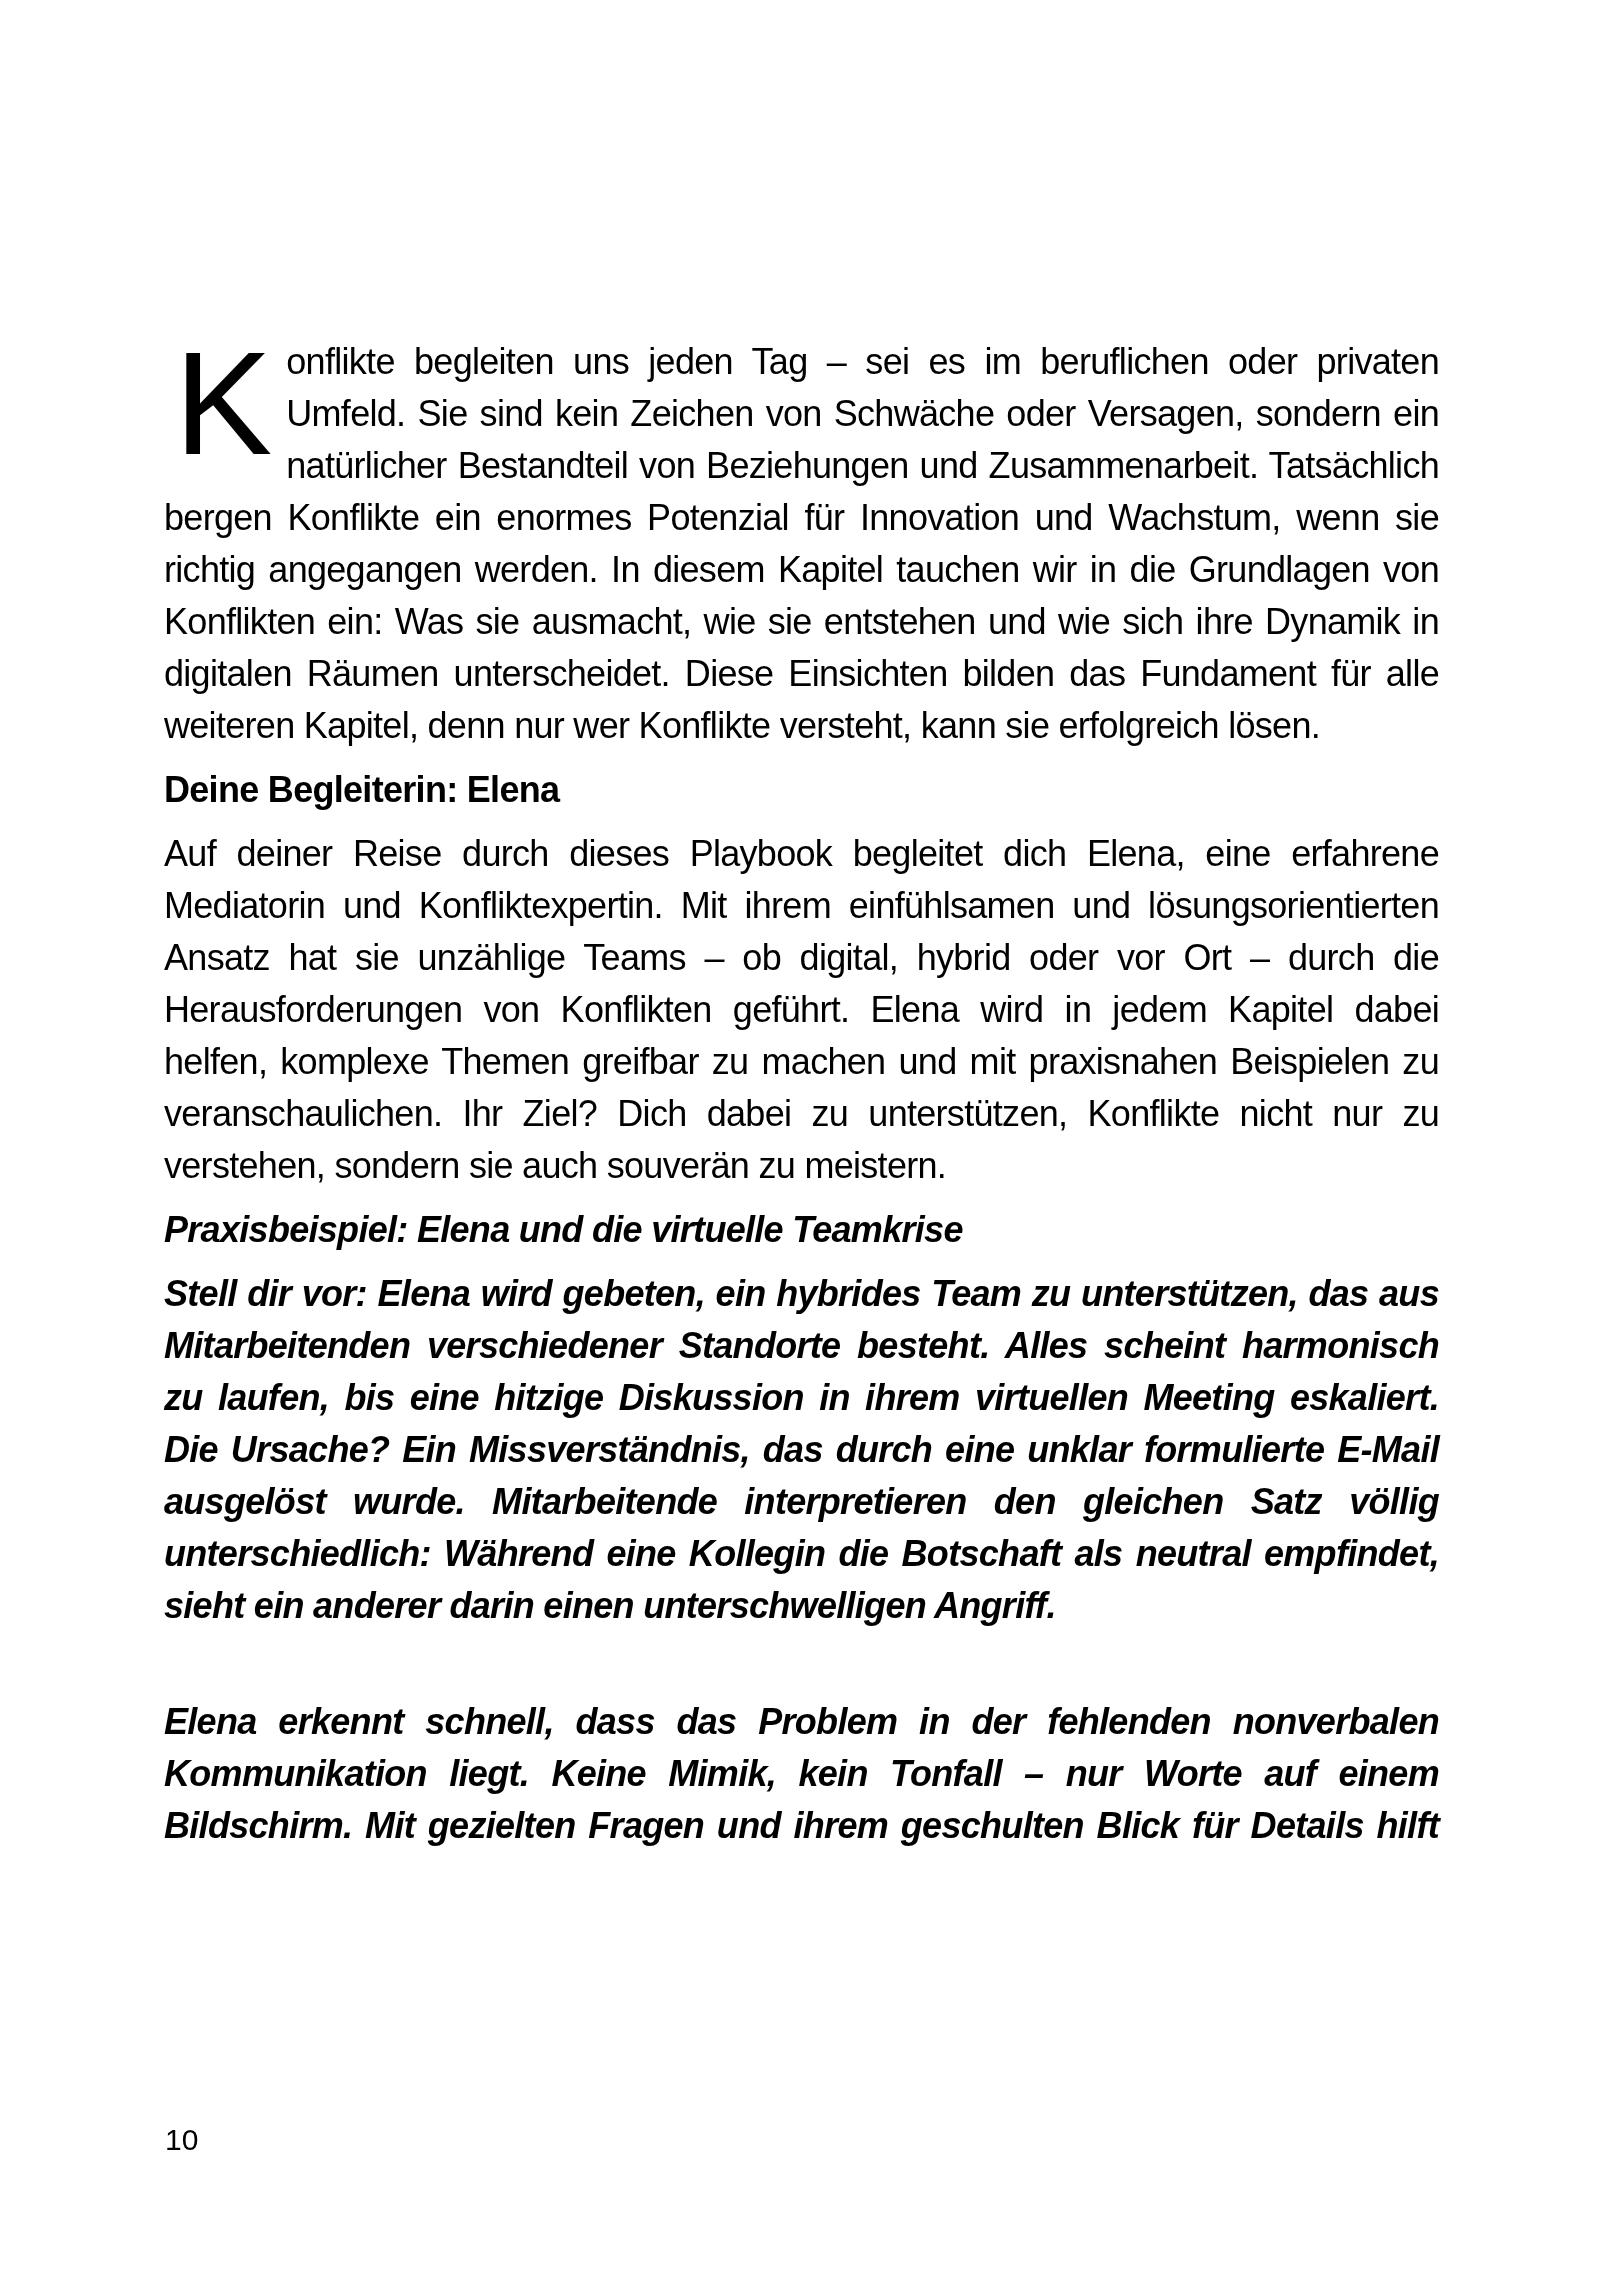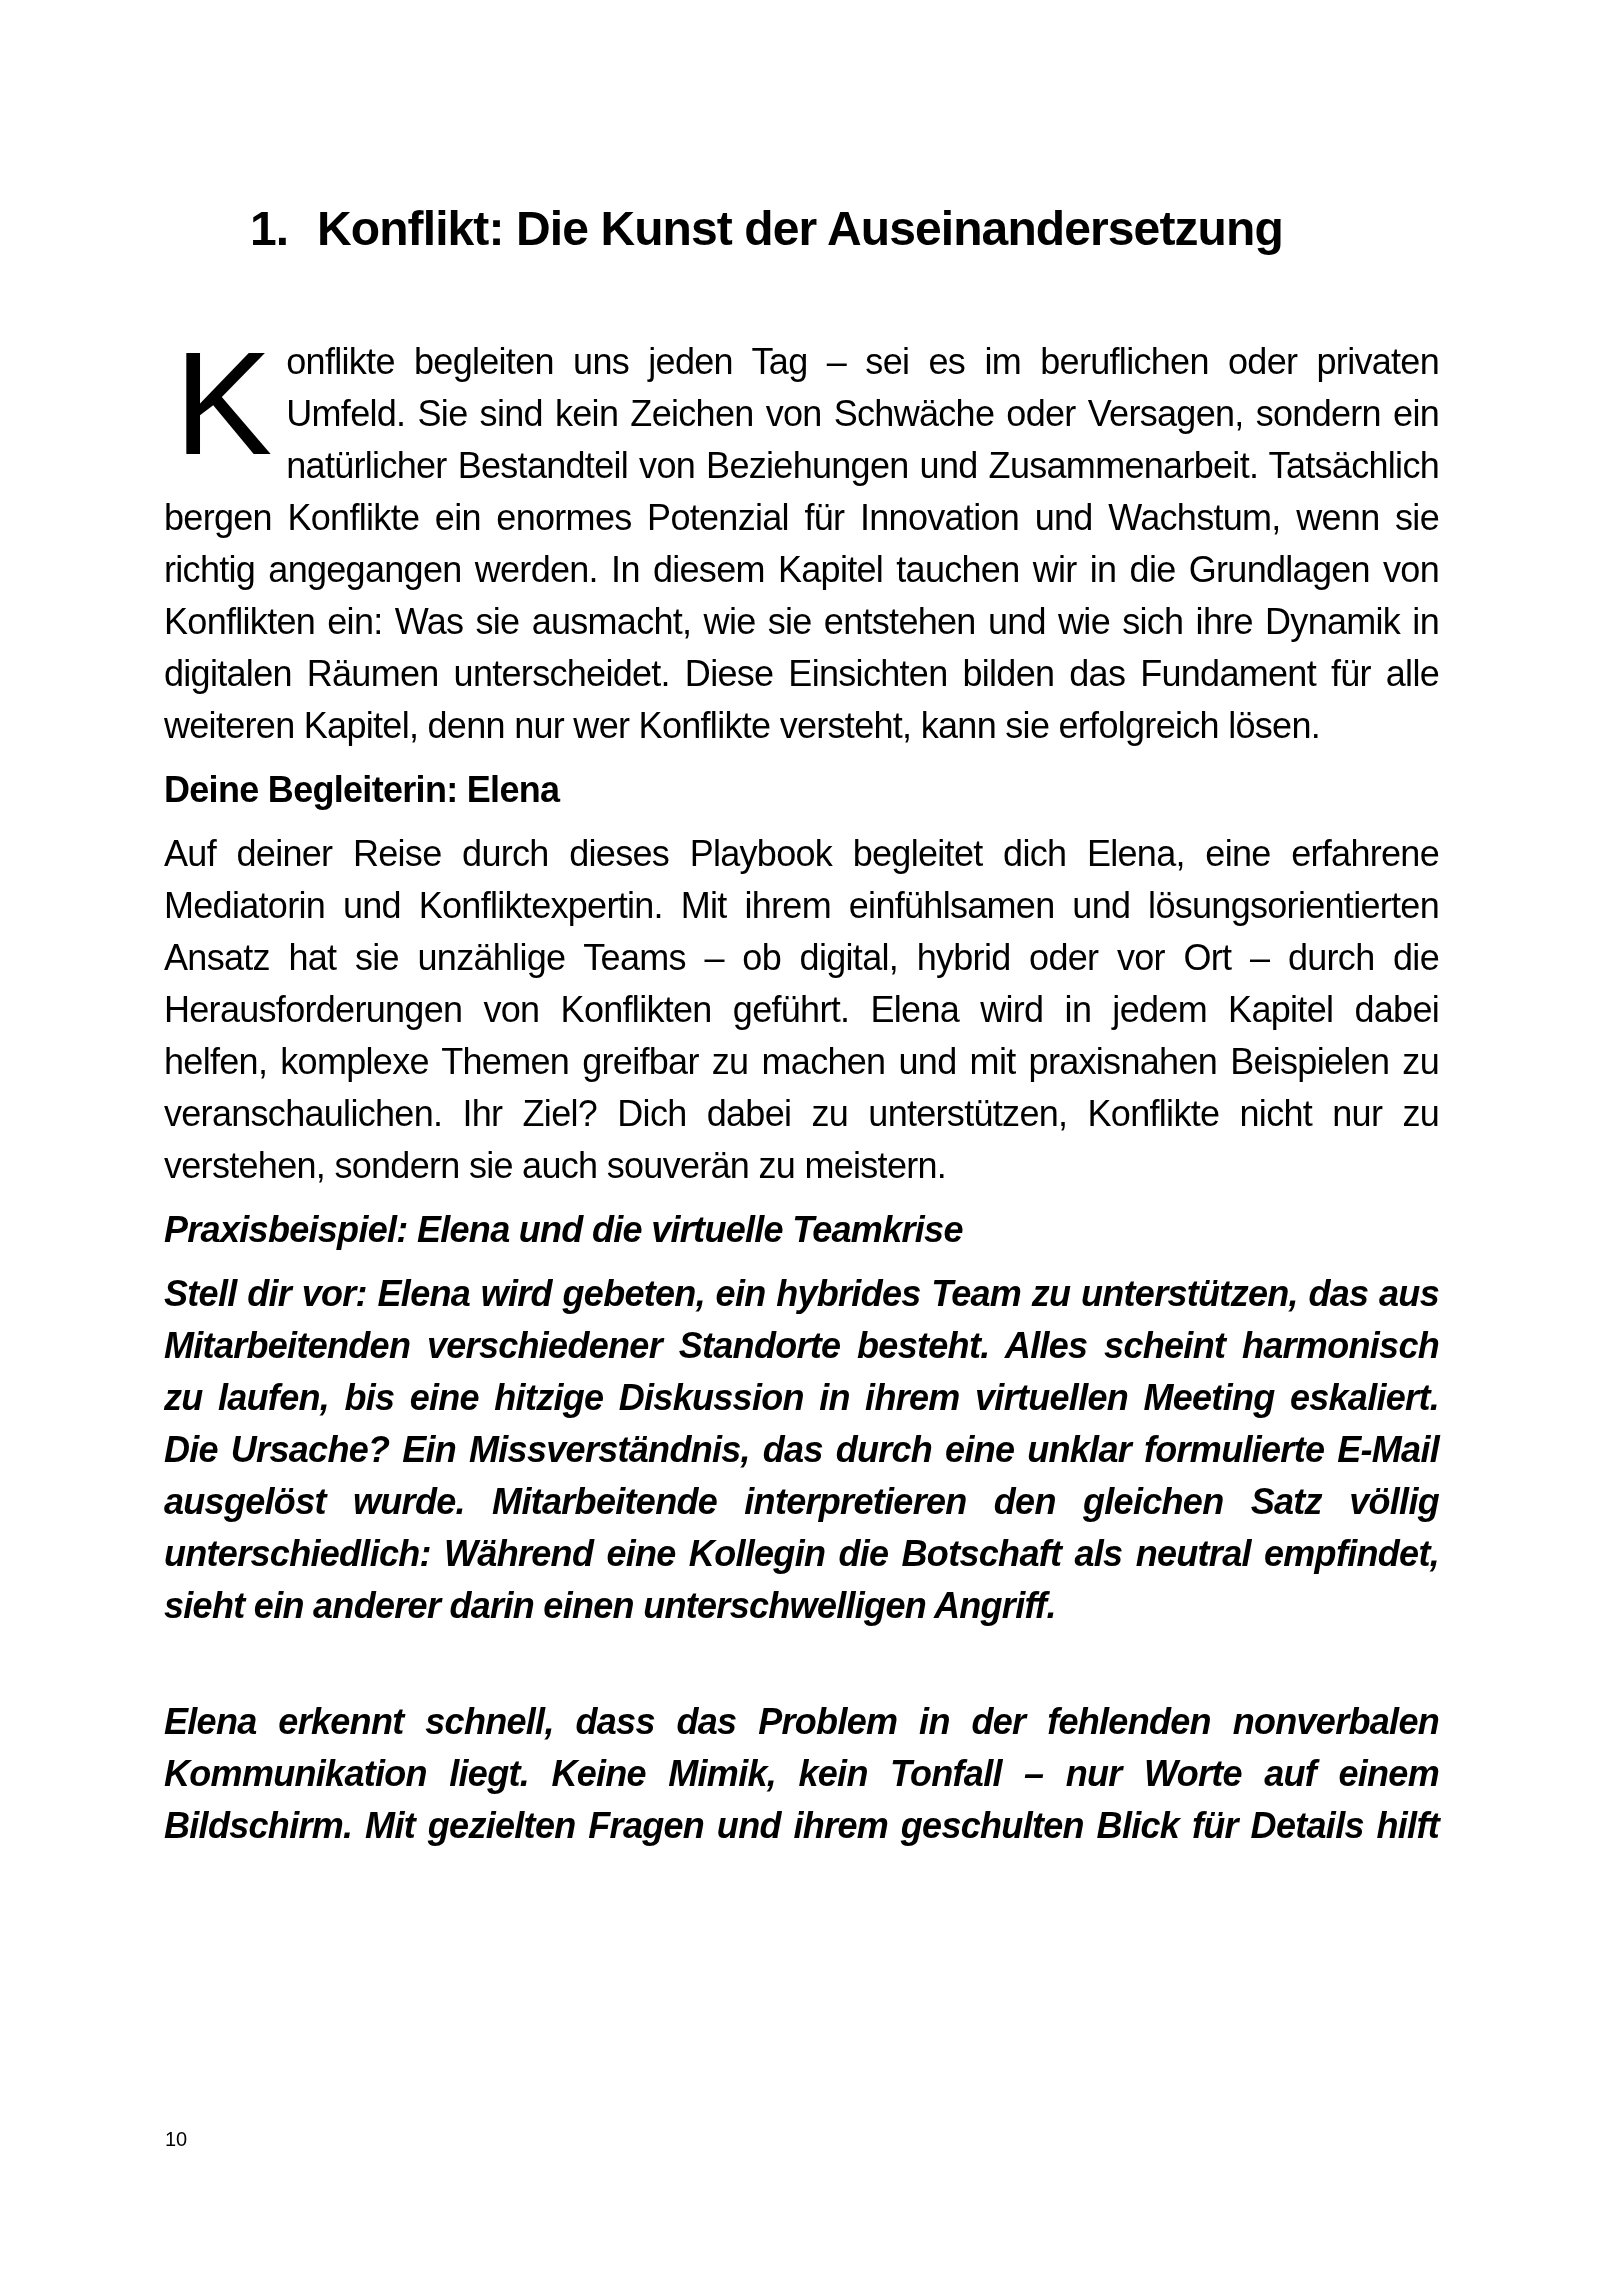--- a/index.html
+++ b/index.html
@@ -66,30 +66,29 @@
       font-weight: bold;
       margin-top: 12px !important;
     }
     .italic { font-style: italic; font-weight: bold; }
     .big-gap { margin-top: 64px !important; }
     .last-line-justify { text-align-last: justify; }
     .page-number {
       position: absolute;
       left: 165px;
       top: 2121px;
-      font-size: 20px;
+      font-size: 30px;
       line-height: 37px;
     }
   </style>
 </head>
 <body>
 
 <div class="page">
 
-  <h1 class="heading"><span class="num">1.</span><span>Konflikt: Die Kunst der Auseinandersetzung</span></h1>
 
   <div class="column">
 
     <p><span class="dropcap">K</span><span>onflikte begleiten uns jeden Tag – sei es im beruflichen oder privaten Umfeld. Sie sind kein Zeichen von Schwäche oder Versagen, sondern ein natürlicher Bestandteil von Beziehungen und Zusammenarbeit. Tatsächlich bergen Konflikte ein enormes Potenzial für Innovation und Wachstum, wenn sie richtig angegangen werden. In diesem Kapitel tau­chen wir in die Grundlagen von Konflikten ein: Was sie ausmacht, wie sie entstehen und wie sich ihre Dynamik in digitalen Räumen unterscheidet. Diese Einsichten bilden das Fundament für alle weiteren Kapitel, denn nur wer Konflikte versteht, kann sie erfolgreich lösen.</span></p>
 
     <p class="subhead">Deine Begleiterin: Elena</p>
 
     <p class="para-gap">Auf deiner Reise durch dieses Playbook begleitet dich Elena, eine erfah­rene Mediatorin und Konfliktexpertin. Mit ihrem einfühlsamen und lö­sungsorientierten Ansatz hat sie unzählige Teams – ob digital, hybrid oder vor Ort – durch die Herausforderungen von Konflikten geführt. Elena wird in jedem Kapitel dabei helfen, komplexe Themen greifbar zu machen und mit praxisnahen Beispielen zu veranschaulichen. Ihr Ziel? Dich dabei zu un­terstützen, Konflikte nicht nur zu verstehen, sondern sie auch souverän zu meistern.</p>
 
     <p class="para-gap italic">Praxisbeispiel: Elena und die virtuelle Teamkrise</p>

